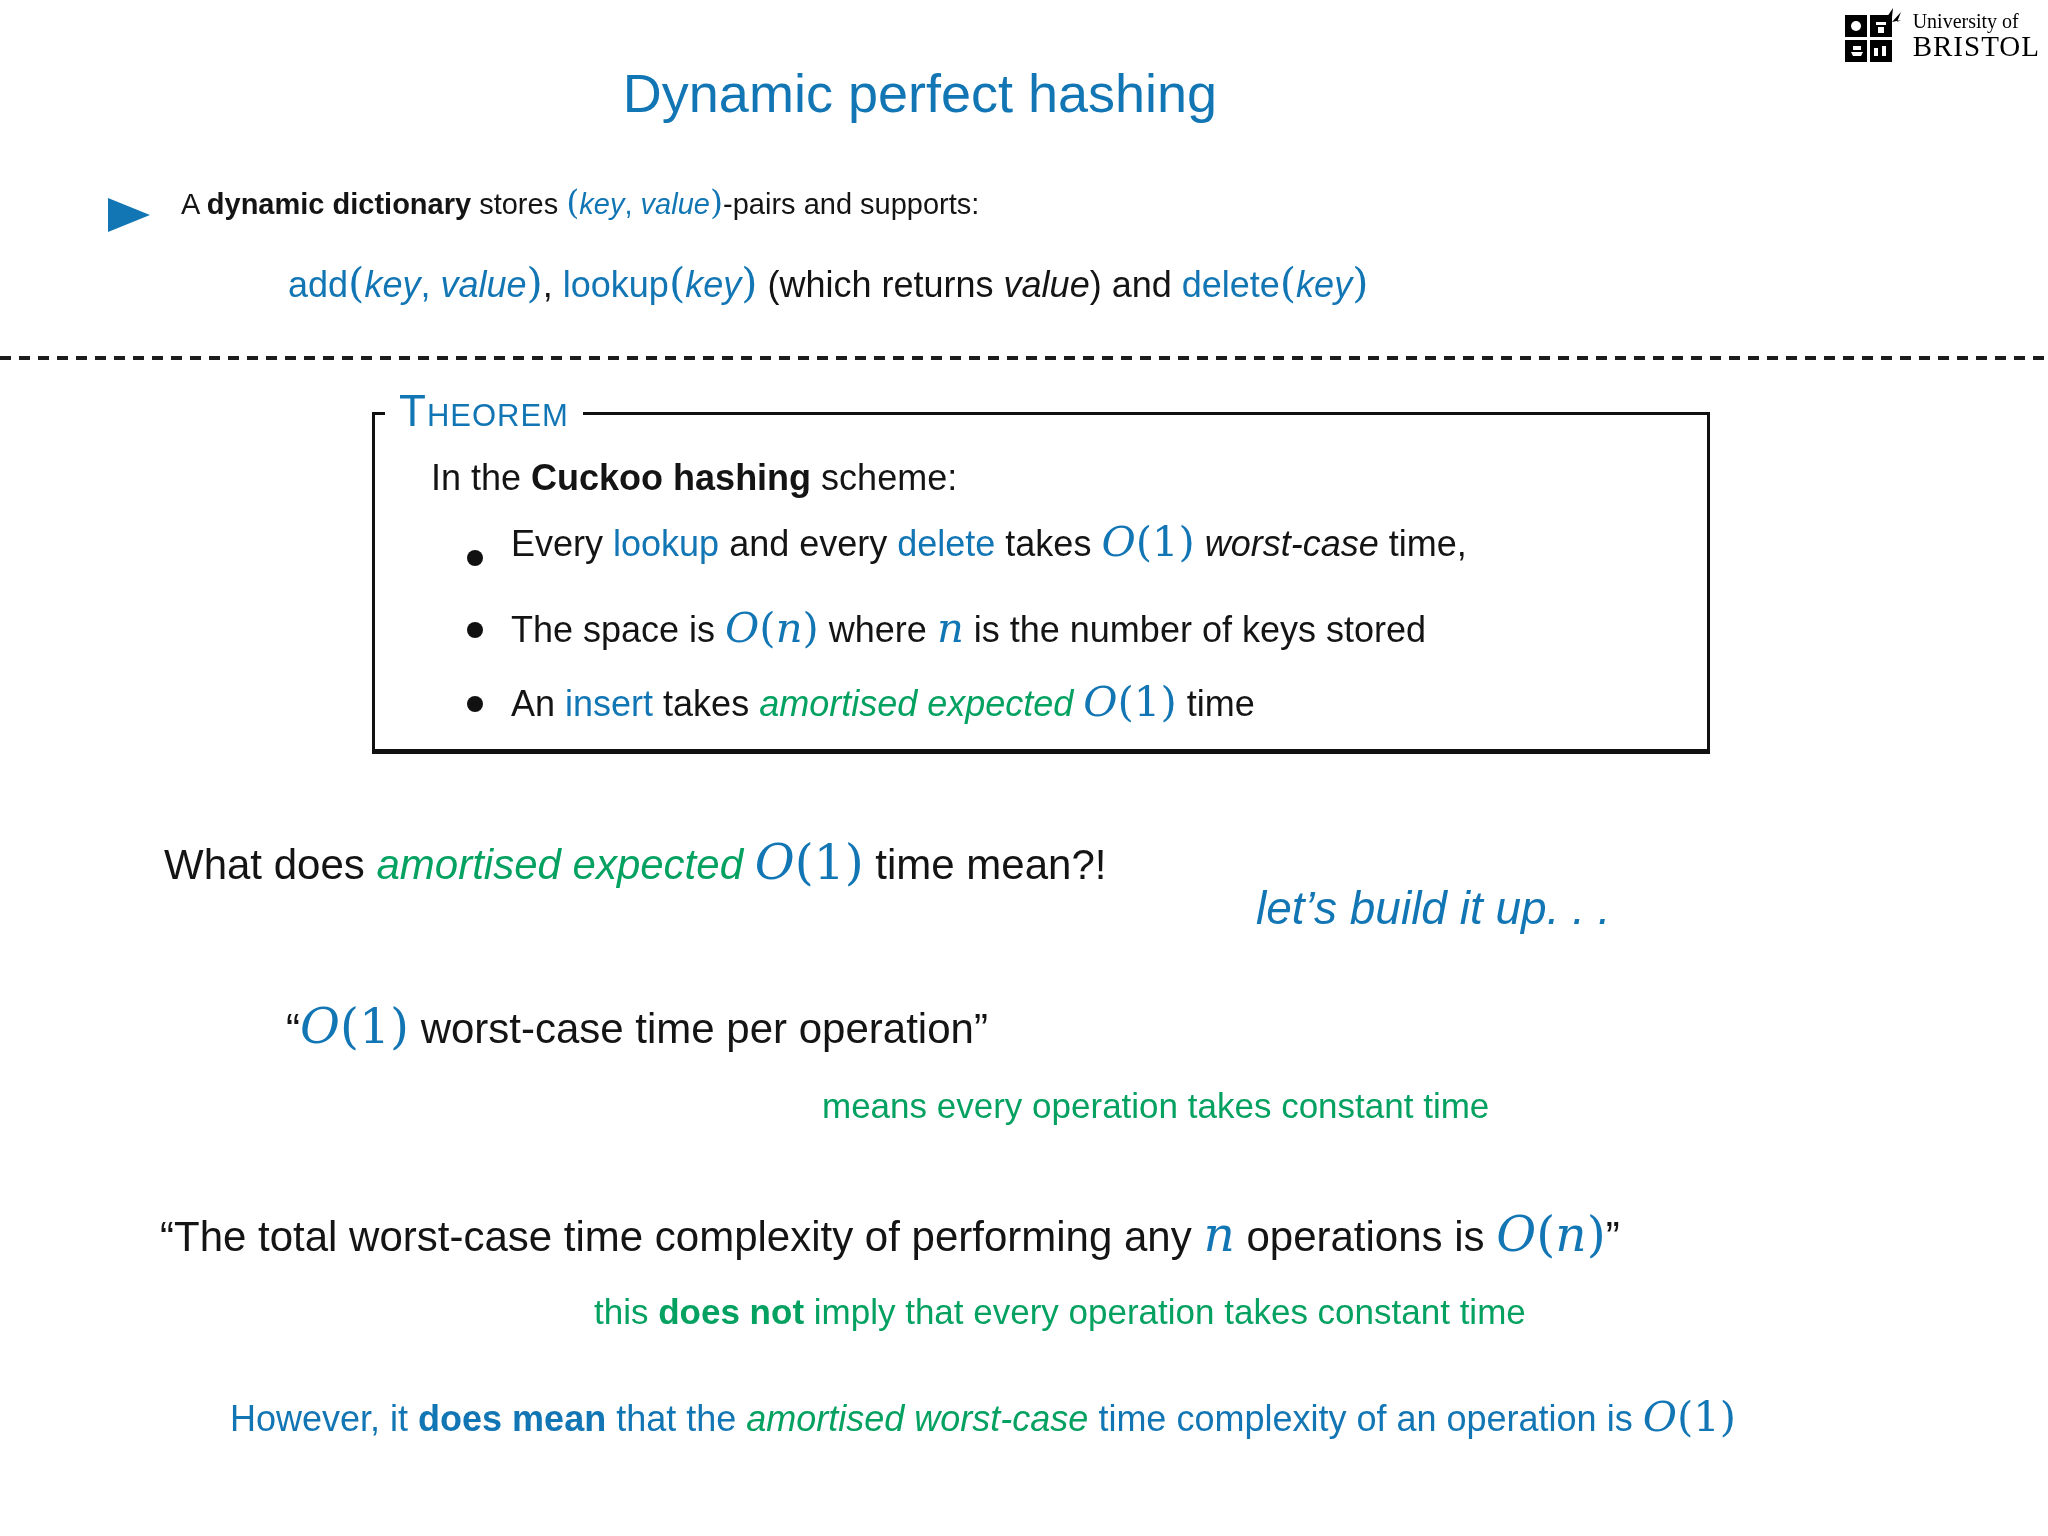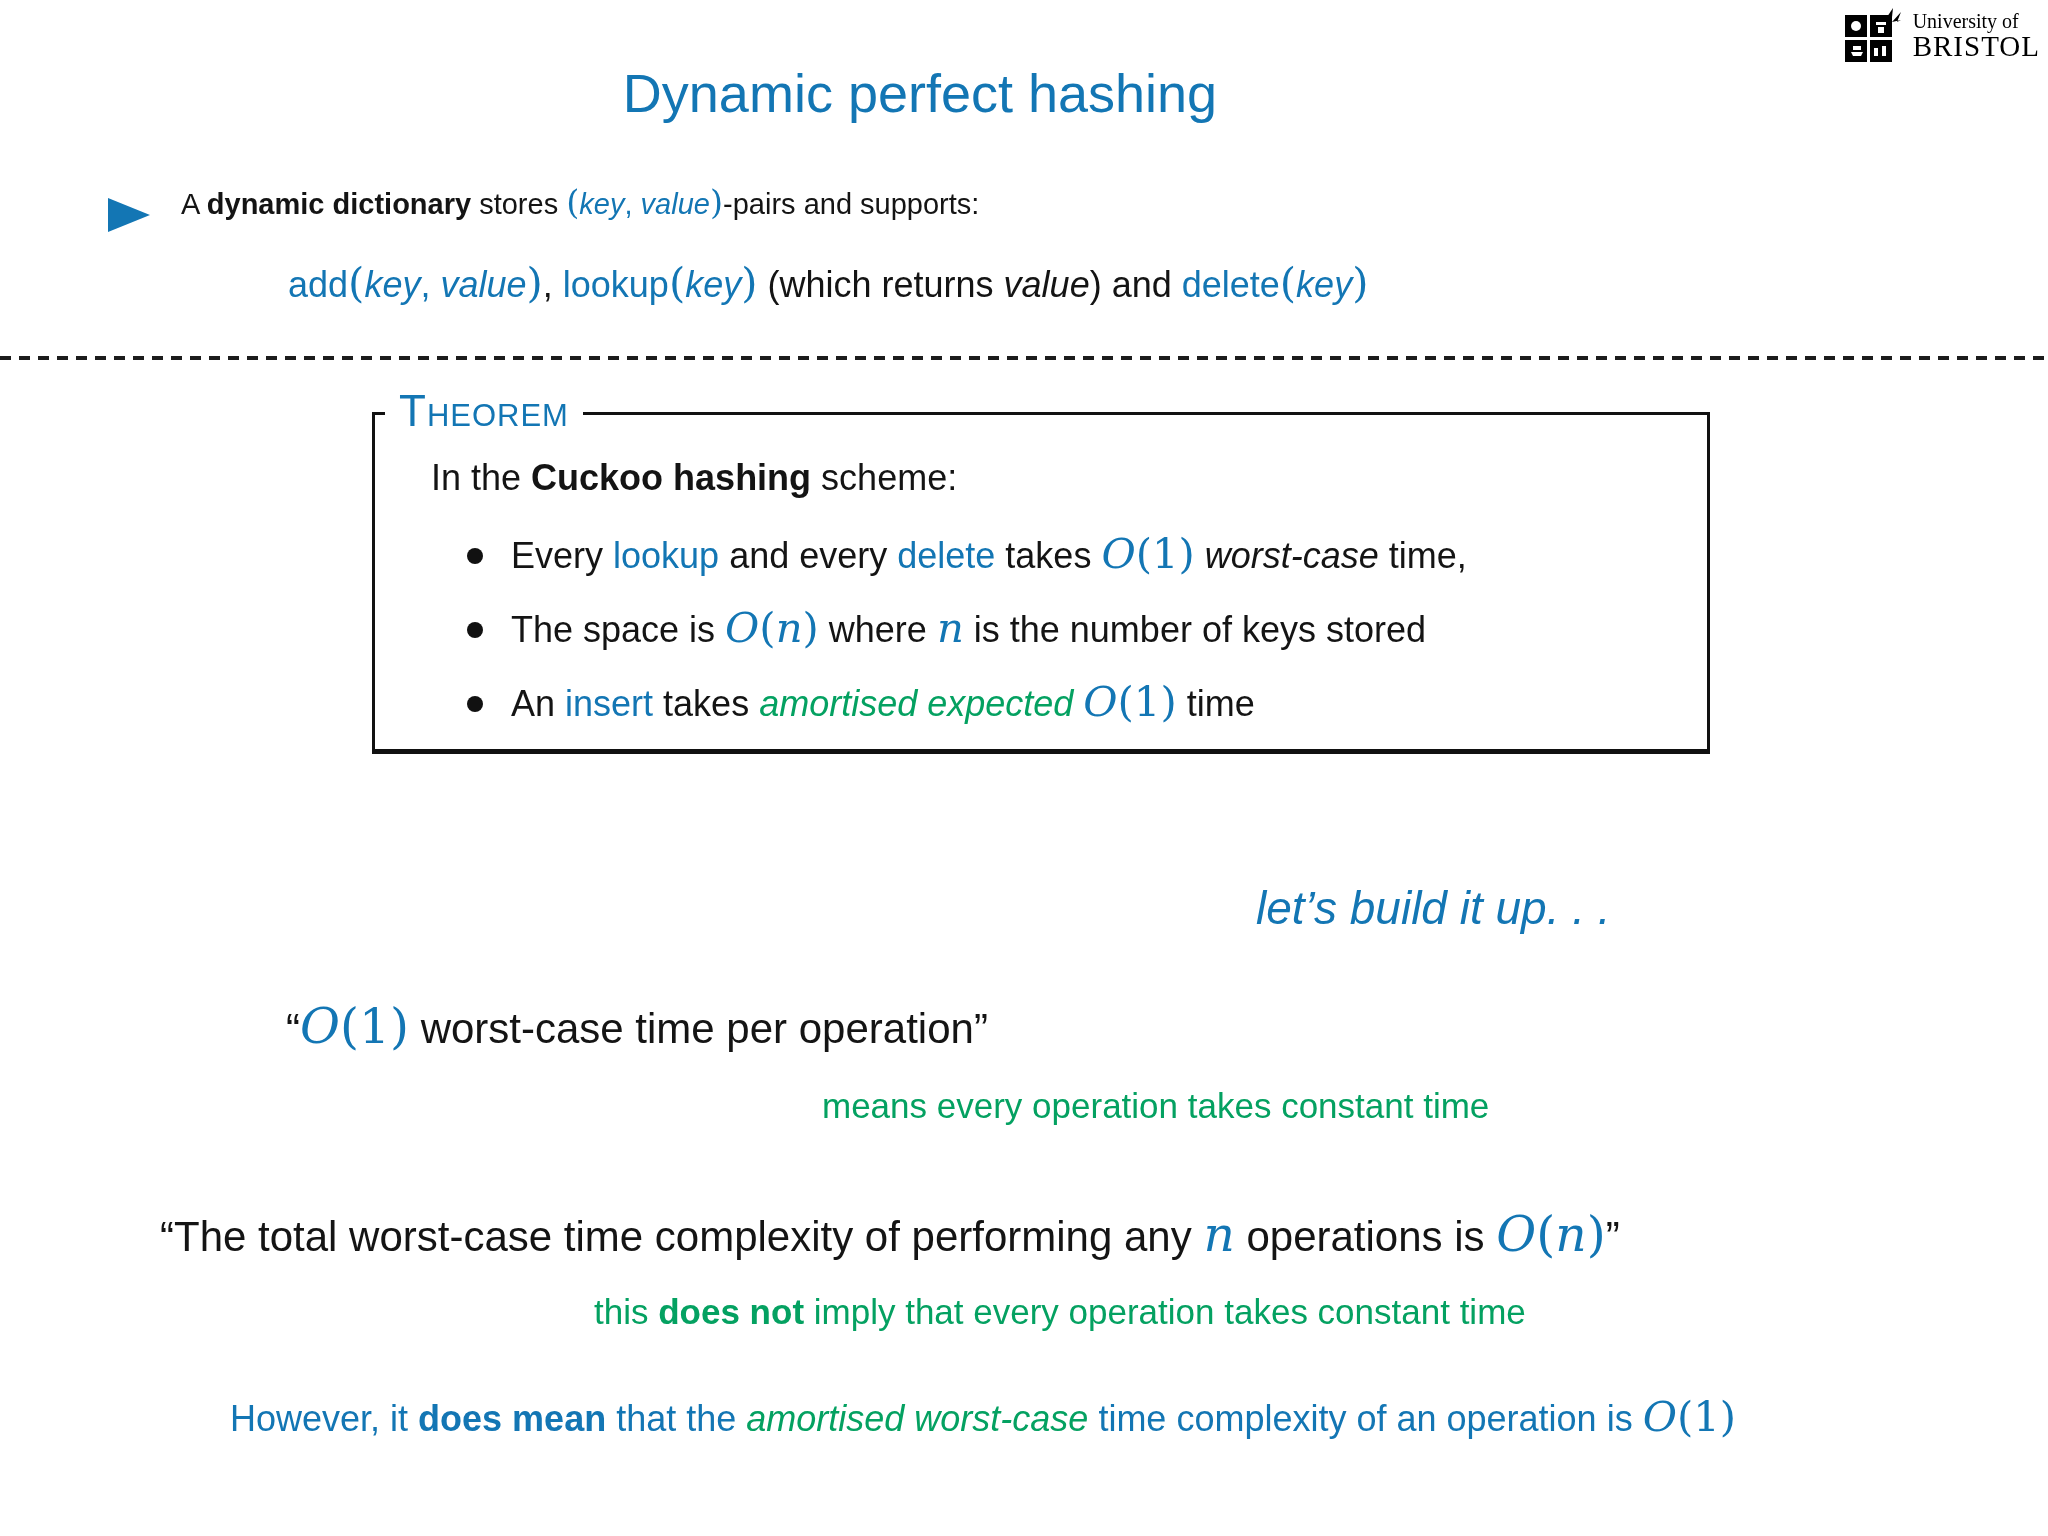--- a/index.html
+++ b/index.html
@@ -68,21 +68,21 @@
   .thm-label{
     position:absolute;top:-28px;left:10px;
     background:#fff;padding:0 14px;
     font-variant:small-caps;letter-spacing:1px;
     font-size:44px;line-height:48px;color:var(--blue);
     white-space:nowrap;
   }
   .thm-intro{position:absolute;left:56px;top:40px;font-size:36px;white-space:nowrap;}
   .thm-li{position:absolute;left:92px;display:flex;align-items:flex-start;gap:28px;font-size:36px;white-space:nowrap;}
   .thm-li .dot{flex:0 0 auto;width:16px;height:16px;border-radius:50%;background:#111;margin-top:15px;}
-  .li0{top:118px;} .li1{top:192px;} .li2{top:266px;}
+  .li0{top:106px;align-items:flex-end;} .li1{top:192px;} .li2{top:266px;}
 
   
   .question{left:164px;top:838px;font-size:42px;}
   .aside{left:1256px;top:880px;font-size:46px;font-style:italic;color:var(--blue);}
   .quote1{left:286px;top:1002px;font-size:42px;}
   .note1{left:822px;top:1084px;font-size:35px;color:var(--green);}
   .quote2{left:160px;top:1210px;font-size:42px;}
   .note2{left:594px;top:1290px;font-size:35px;}
   .conclusion{left:230px;top:1396px;font-size:36px;}
 </style>
@@ -134,20 +134,21 @@
     <div class="thm-li li1">
       <span class="dot"></span>
       <span><span class="s-k">The space is </span><span class="s-mv">O</span><span class="s-mu">(</span><span class="s-mv">n</span><span class="s-mu">)</span><span class="s-k"> where </span><span class="s-mv">n</span><span class="s-k"> is the number of keys stored</span></span>
     </div>
     <div class="thm-li li2">
       <span class="dot"></span>
       <span><span class="s-k">An </span><span class="s-b">insert</span><span class="s-k"> takes </span><span class="s-gi">amortised expected</span><span class="s-k"> </span><span class="s-mv">O</span><span class="s-mu">(1)</span><span class="s-k"> time</span></span>
     </div>
   </div>
 
+  <div class="abs question"><span class="s-k">What does </span><span class="s-gi">amortised expected</span><span class="s-k"> </span><span class="s-mv">O</span><span class="s-mu">(1)</span><span class="s-k"> time mean?!</span></div>
   <div class="abs aside">let’s build it up. . .</div>
 
   <div class="abs quote1"><span class="s-k">“</span><span class="s-mv">O</span><span class="s-mu">(1)</span><span class="s-k"> worst-case time per operation</span><span class="s-k">”</span></div>
   <div class="abs note1">means every operation takes constant time</div>
 
   <div class="abs quote2"><span class="s-k">“The total worst-case time complexity of performing any </span><span class="s-mv">n</span><span class="s-k"> operations is </span><span class="s-mv">O</span><span class="s-mu">(</span><span class="s-mv">n</span><span class="s-mu">)</span><span class="s-k">”</span></div>
   <div class="abs note2"><span class="s-g">this </span><span class="s-gb">does not</span><span class="s-g"> imply that every operation takes constant time</span></div>
 
   <div class="abs conclusion"><span class="s-b">However, it </span><span class="s-bb">does mean</span><span class="s-b"> that the </span><span class="s-gi">amortised worst-case</span><span class="s-b"> time complexity of an operation is </span><span class="s-mv">O</span><span class="s-mu">(1)</span></div>
 

